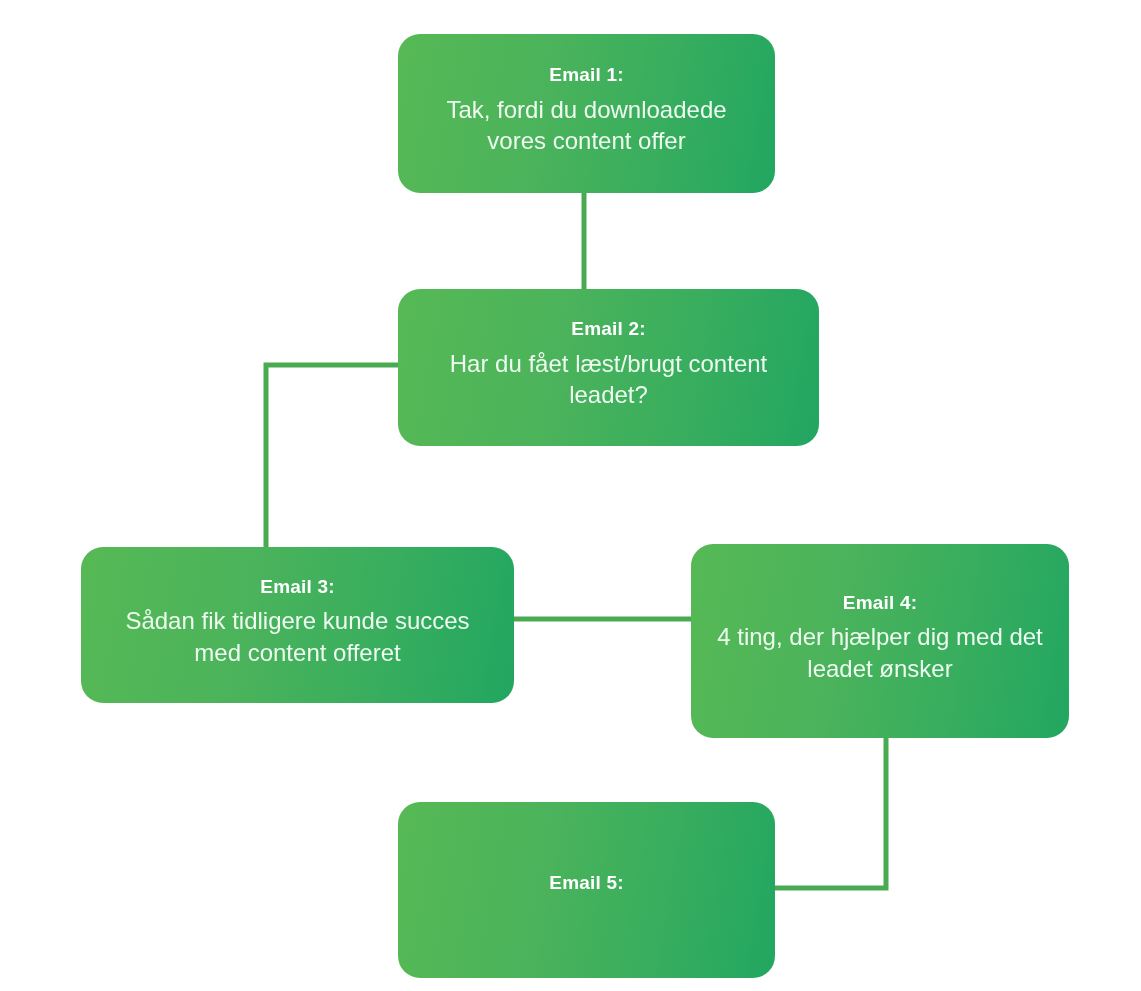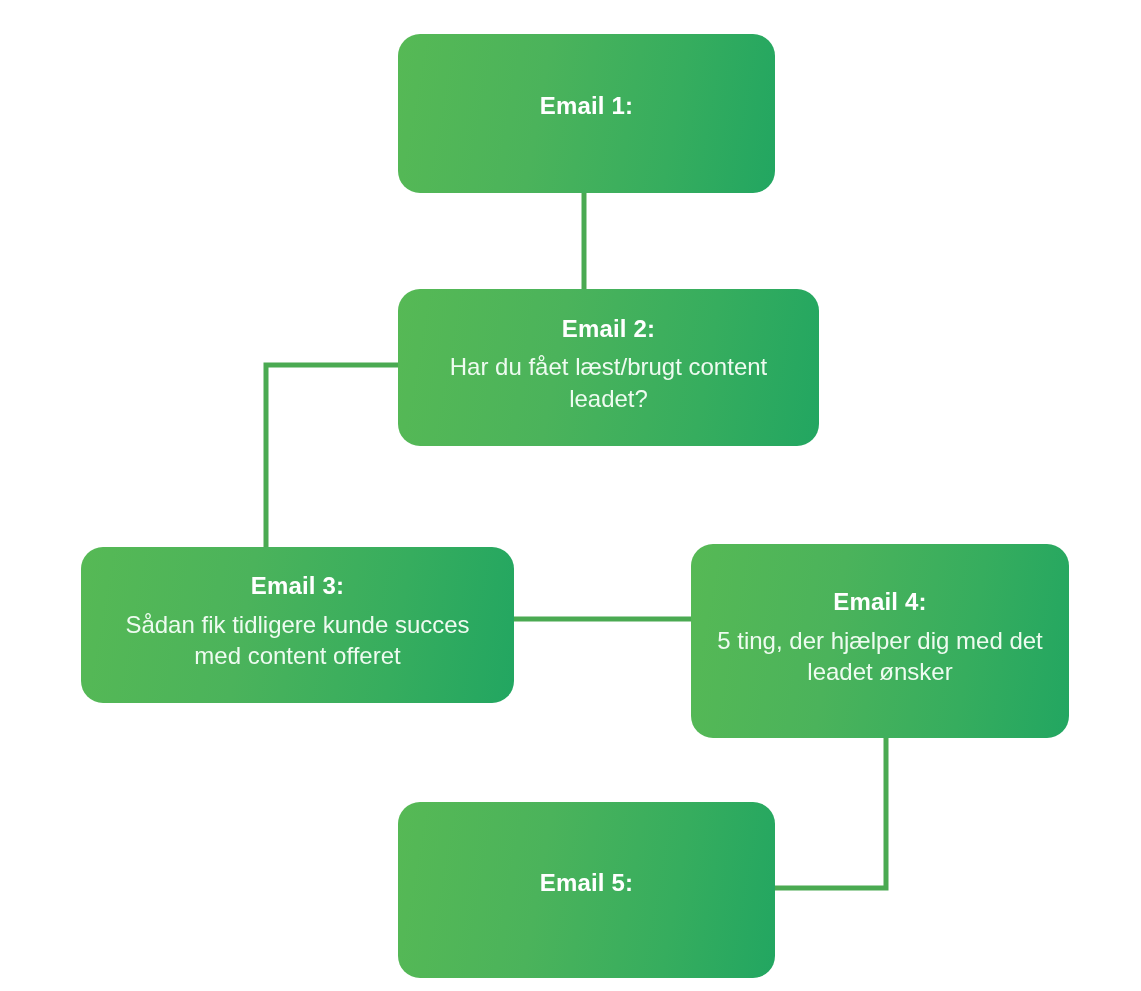--- a/index.html
+++ b/index.html
@@ -36,21 +36,21 @@
     flex-direction: column;
     align-items: center;
     justify-content: center;
     padding: 6px 18px 14px 18px;
     color: #ffffff;
     text-align: center;
     background-image: linear-gradient(100deg, #56b955 0%, #4bb35b 38%, #36ad5e 72%, #22a661 100%);
     z-index: 2;
   }
   .node-title {
-    font-size: 24px;
+    font-size: 19px;
     font-weight: bold;
     letter-spacing: 0.2px;
     line-height: 1.35;
     color: #ffffff;
     margin-bottom: 6px;
   }
   .node-body {
     font-size: 24px;
     font-weight: normal;
     line-height: 1.32;
@@ -75,34 +75,35 @@
 
     <path d="M 400 365 L 266 365 L 266 550" stroke="#4aaa52" stroke-width="5" fill="none" stroke-linecap="butt" stroke-linejoin="miter"></path>
 
     <path d="M 453 619 L 694 619" stroke="#4aaa52" stroke-width="5" fill="none" stroke-linecap="butt"></path>
 
     <path d="M 886 695 L 886 888 L 772 888" stroke="#4aaa52" stroke-width="5" fill="none" stroke-linecap="butt" stroke-linejoin="miter"></path>
   </svg>
 
   <div class="node" id="node-email-1">
     <div class="node-title">Email 1:</div>
+    <div class="node-body">Tak, fordi du downloadede vores content offer</div>
   </div>
 
   <div class="node" id="node-email-2">
     <div class="node-title">Email 2:</div>
     <div class="node-body">Har du fået læst/brugt content leadet?</div>
   </div>
 
   <div class="node" id="node-email-3">
     <div class="node-title">Email 3:</div>
     <div class="node-body">Sådan fik tidligere kunde succes med content offeret</div>
   </div>
 
   <div class="node" id="node-email-4">
     <div class="node-title">Email 4:</div>
-    <div class="node-body">5 ting, der hjælper dig med det leadet ønsker</div>
+    <div class="node-body">4 ting, der hjælper dig med det leadet ønsker</div>
   </div>
 
   <div class="node" id="node-email-5">
     <div class="node-title">Email 5:</div>
   </div>
 
 </div>
 
 </body></html>

